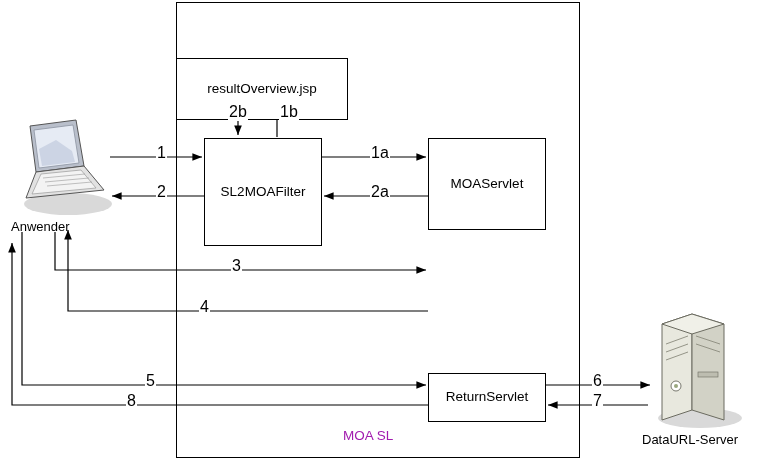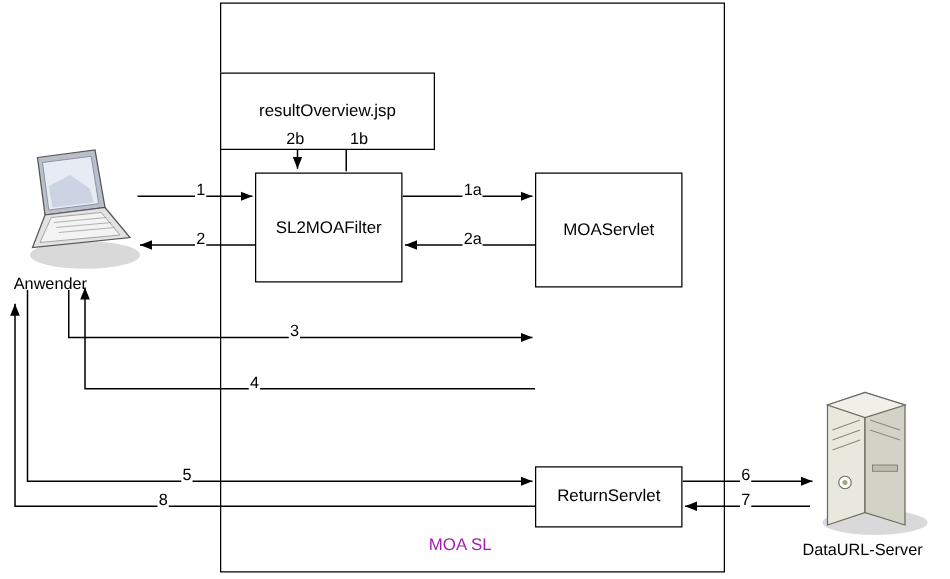--- a/index.html
+++ b/index.html
@@ -42,21 +42,21 @@
     white-space: nowrap;
   }
   .label {
     position: absolute;
     font-size: 13px;
     color: #000000;
     white-space: nowrap;
   }
   .edge-label {
     position: absolute;
-    font-size: 13px;
+    font-size: 16px;
     color: #000000;
     background: #ffffff;
     padding: 0 1px;
     white-space: nowrap;
   }
   svg.wires {
     position: absolute;
     left: 0;
     top: 0;
     width: 760px;
@@ -104,21 +104,21 @@
       <path d="M428,405 L12,405 L12,243" marker-end="url(#arrow)"></path>
 
       <line x1="546" y1="385" x2="650" y2="385" marker-end="url(#arrow)"></line>
 
       <line x1="648" y1="405" x2="548" y2="405" marker-end="url(#arrow)"></line>
     </g>
   </svg>
 
   <div class="box" style="left:176px; top:18px; width:172px; height:62px;margin-top:40px;">resultOverview.jsp</div>
 
-  <div class="box" style="left:204px; top:138px; width:118px; height:88px;text-align:center;">SL2MOAFilter</div>
+  <div class="box" style="left:204px; top:138px; width:118px; height:108px;text-align:center;">SL2MOAFilter</div>
 
   <div class="box" style="left:428px; top:138px; width:118px; height:92px;">MOAServlet</div>
 
 
   <div class="box" style="left:428px; top:373px; width:118px; height:49px;">ReturnServlet</div>
 
   <div class="laptop" style="left:6px; top:118px; width:108px; height:100px;">
     <svg width="108" height="100" viewBox="0 0 108 100">
       <ellipse cx="62" cy="86" rx="44" ry="11" fill="#d9d9d9"></ellipse>
 

